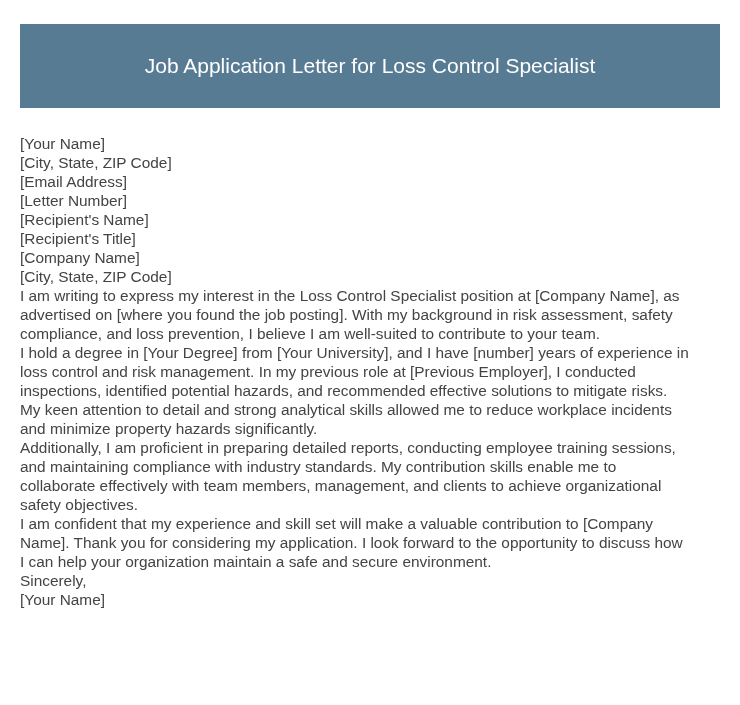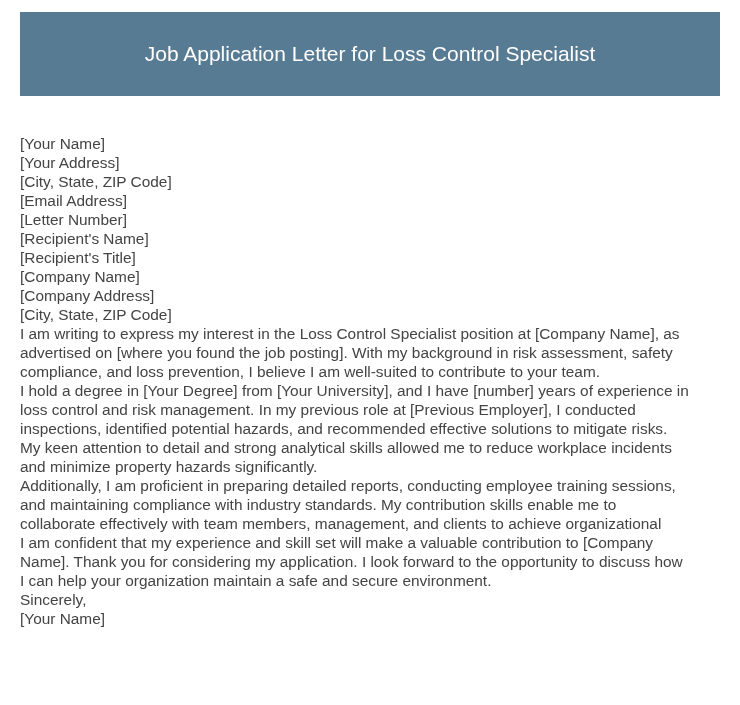--- a/index.html
+++ b/index.html
@@ -10,21 +10,21 @@
     body {
       width: 740px;
       height: 705px;
       position: relative;
       overflow: hidden;
       font-family: "Liberation Sans", "DejaVu Sans", sans-serif;
     }
     .header {
       position: absolute;
       left: 20px;
-      top: 12px;
+      top: 24px;
       width: 700px;
       height: 84px;
       background: #587b94;
       display: flex;
       align-items: center;
       justify-content: center;
     }
     .header-title {
       color: #ffffff;
       font-size: 21px;
@@ -56,30 +56,28 @@
 </head>
 <body>
 
 <div class="header">
   <span class="header-title">Job Application Letter for Loss Control Specialist</span>
 </div>
 
 <div class="letter">
   <div>
     <span class="line">[Your Name]</span>
-    <span class="line">[Your Address]</span>
     <span class="line">[City, State, ZIP Code]</span>
     <span class="line">[Email Address]</span>
     <span class="line">[Letter Number]</span>
   </div>
   <div>
     <span class="line">[Recipient's Name]</span>
     <span class="line">[Recipient's Title]</span>
     <span class="line">[Company Name]</span>
-    <span class="line">[Company Address]</span>
     <span class="line">[City, State, ZIP Code]</span>
   </div>
 
   <div class="para">
     <span class="para-line">I am writing to express my interest in the Loss Control Specialist position at [Company Name], as</span>
     <span class="para-line">advertised on [where you found the job posting]. With my background in risk assessment, safety</span>
     <span class="para-line">compliance, and loss prevention, I believe I am well-suited to contribute to your team.</span>
   </div>
 
   <div class="para">
@@ -87,20 +85,21 @@
     <span class="para-line">loss control and risk management. In my previous role at [Previous Employer], I conducted</span>
     <span class="para-line">inspections, identified potential hazards, and recommended effective solutions to mitigate risks.</span>
     <span class="para-line">My keen attention to detail and strong analytical skills allowed me to reduce workplace incidents</span>
     <span class="para-line">and minimize property hazards significantly.</span>
   </div>
 
   <div class="para">
     <span class="para-line">Additionally, I am proficient in preparing detailed reports, conducting employee training sessions,</span>
     <span class="para-line">and maintaining compliance with industry standards. My contribution skills enable me to</span>
     <span class="para-line">collaborate effectively with team members, management, and clients to achieve organizational</span>
+    <span class="para-line">safety objectives.</span>
   </div>
 
   <div class="para">
     <span class="para-line">I am confident that my experience and skill set will make a valuable contribution to [Company</span>
     <span class="para-line">Name]. Thank you for considering my application. I look forward to the opportunity to discuss how</span>
     <span class="para-line">I can help your organization maintain a safe and secure environment.</span>
   </div>
 
   <span class="line">Sincerely,</span>
   <span class="line">[Your Name]</span>

